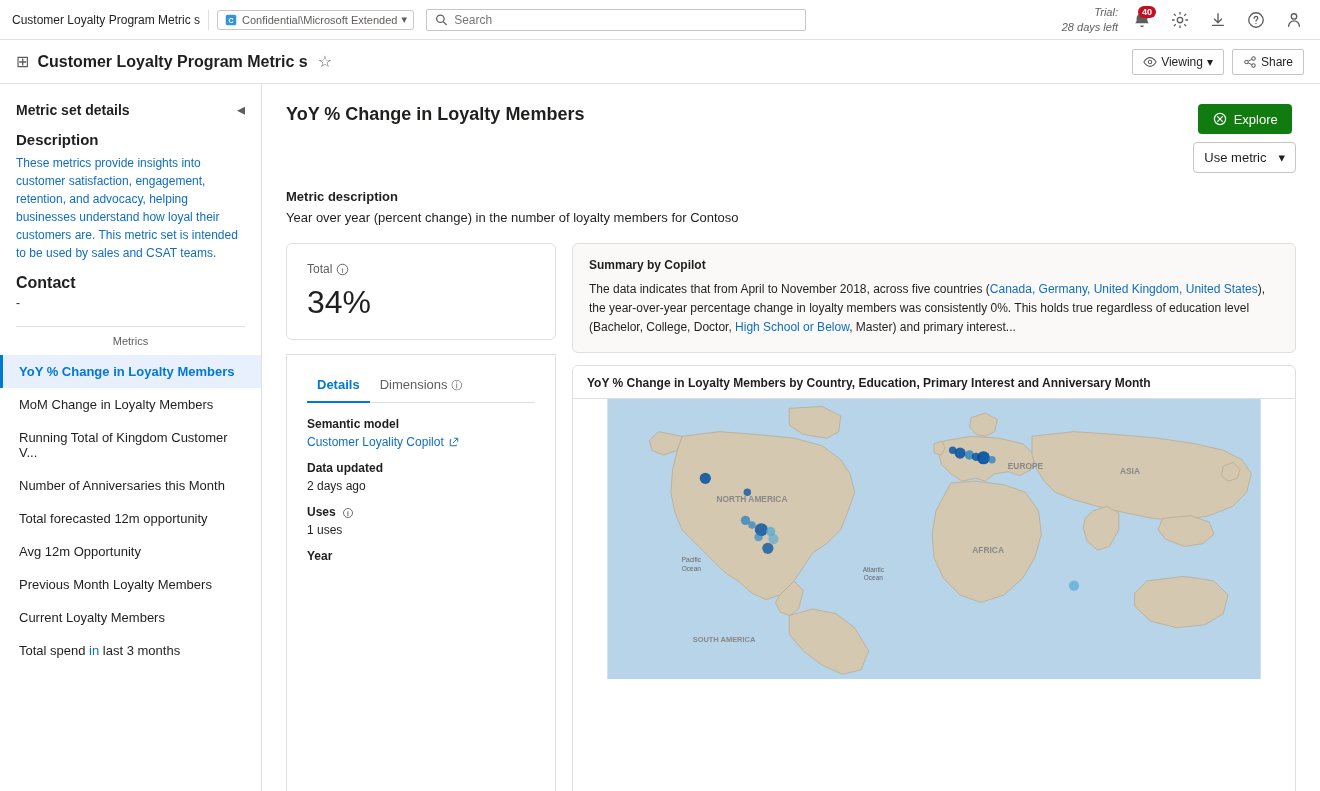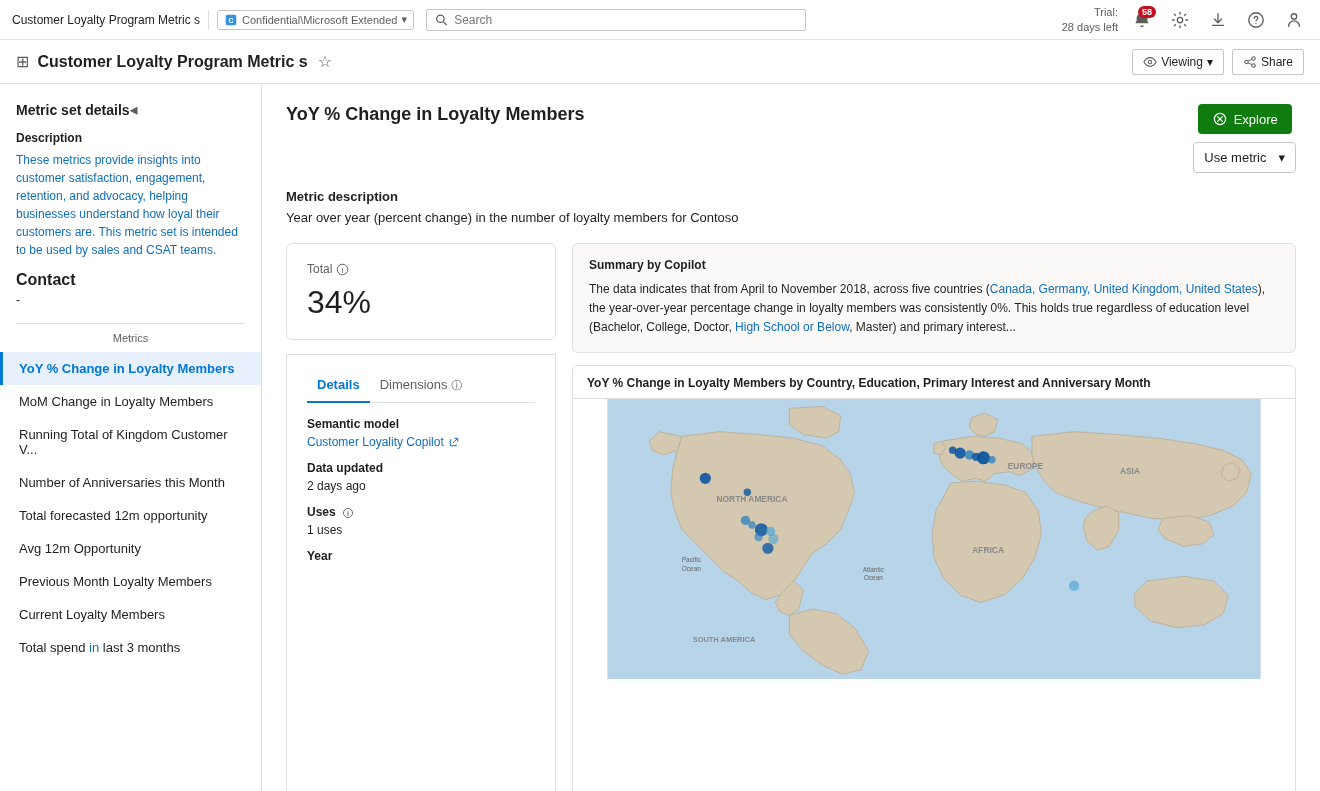--- a/index.html
+++ b/index.html
@@ -24,21 +24,21 @@
       flex: 1; max-width: 380px;
       display: flex; align-items: center;
       border: 1px solid #c8c6c4; border-radius: 2px;
       padding: 3px 8px; background: #fff; gap: 6px;
     }
     .search-box input {
       border: none; outline: none; font-size: 12px;
       width: 100%; color: #605e5c; background: transparent;
     }
     .top-bar-right { margin-left: auto; display: flex; align-items: center; gap: 10px; }
-    .trial-info { font-size: 11px; color: #605e5c; text-align: right; line-height: 1.3; }
+    .trial-info { font-size: 11px; color: #605e5c; text-align: right; line-height: 1.3; font-style: italic; }
     .notification-btn { position: relative; cursor: pointer; display: flex; align-items: center; justify-content: center; width: 28px; height: 28px; }
     .notification-badge { position: absolute; top: 0; right: 0; background: #c50f1f; color: #fff; font-size: 9px; border-radius: 8px; padding: 1px 4px; font-weight: 600; }
     .top-icon-btn { cursor: pointer; display: flex; align-items: center; justify-content: center; width: 28px; height: 28px; color: #605e5c; }
 
     
     .title-bar {
       display: flex; align-items: center; height: 44px;
       background: #fff; border-bottom: 1px solid #e1dfdd;
       padding: 0 16px; gap: 8px;
     }
@@ -61,24 +61,24 @@
 
     
     .main-layout { display: flex; height: calc(791px - 84px); background: #f3f2f1; }
 
     
     .sidebar {
       width: 262px; min-width: 262px; background: #fff;
       border-right: 1px solid #e1dfdd; overflow-y: auto;
       padding: 16px 0;
     }
-    .sidebar-header { display: flex; align-items: center; justify-content: flex-start; padding: 0 16px 12px; }
+    .sidebar-header { display: flex; align-items: center; justify-content: space-between; padding: 0 16px 12px; gap: 16px; }
     .sidebar-header-title { font-size: 14px; font-weight: 600; color: #201f1e; }
     .sidebar-collapse-btn { cursor: pointer; color: #605e5c; font-size: 16px; }
-    .description-label { font-size: 12px; font-weight: 600; color: #201f1e; padding: 0 16px 6px; }
+    .description-label { font-size: 15px; font-weight: 600; color: #201f1e; padding: 0 16px 6px; }
     .description-text { font-size: 12px; color: #106ebe; padding: 0 16px 12px; line-height: 1.5; }
     .description-text .link { color: #106ebe; }
     .contact-label { font-size: 16px; font-weight: 600; color: #201f1e; padding: 0 16px 4px; }
     .contact-value { font-size: 12px; color: #201f1e; padding: 0 16px 8px; }
     .sidebar-divider { border: none; border-top: 1px solid #e1dfdd; margin: 8px 16px 8px; }
     .metrics-section-label { font-size: 11px; color: #605e5c; padding: 0 16px 8px; text-align: center; }
     .metric-item {
       padding: 9px 16px; cursor: pointer; font-size: 13px;
       color: #201f1e; display: flex; align-items: center;
       border-left: 3px solid transparent;
@@ -192,21 +192,21 @@
   </div>
   <div class="top-bar-right">
     <div class="trial-info">
       <div>Trial:</div>
       <div>28 days left</div>
     </div>
     <div class="notification-btn">
       <svg width="18" height="18" viewBox="0 0 20 20" fill="#605e5c">
         <path d="M10 2a6 6 0 00-6 6v3l-1.5 2.5h15L16 11V8a6 6 0 00-6-6zm0 16a2 2 0 002-2H8a2 2 0 002 2z"></path>
       </svg>
-      <span class="notification-badge">58</span>
+      <span class="notification-badge">40</span>
     </div>
     <div class="top-icon-btn">
       <svg width="18" height="18" viewBox="0 0 20 20" fill="#605e5c">
         <circle cx="10" cy="10" r="3" stroke="#605e5c" stroke-width="1.5" fill="none"></circle>
         <path d="M10 1v3M10 16v3M1 10h3M16 10h3M3.2 3.2l2.1 2.1M14.7 14.7l2.1 2.1M3.2 16.8l2.1-2.1M14.7 5.3l2.1-2.1" stroke="#605e5c" stroke-width="1.5"></path>
       </svg>
     </div>
     <div class="top-icon-btn">
       <svg width="18" height="18" viewBox="0 0 20 20" fill="none">
         <path d="M10 3v10M6 9l4 4 4-4M4 16h12" stroke="#605e5c" stroke-width="1.5" stroke-linecap="round"></path>

